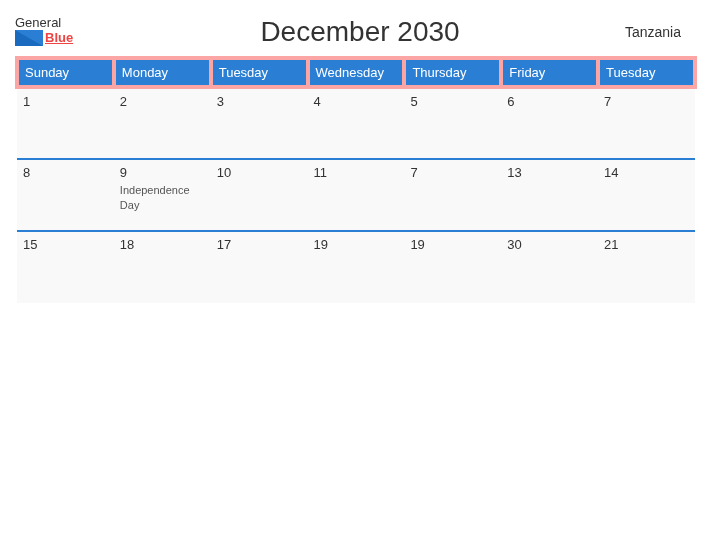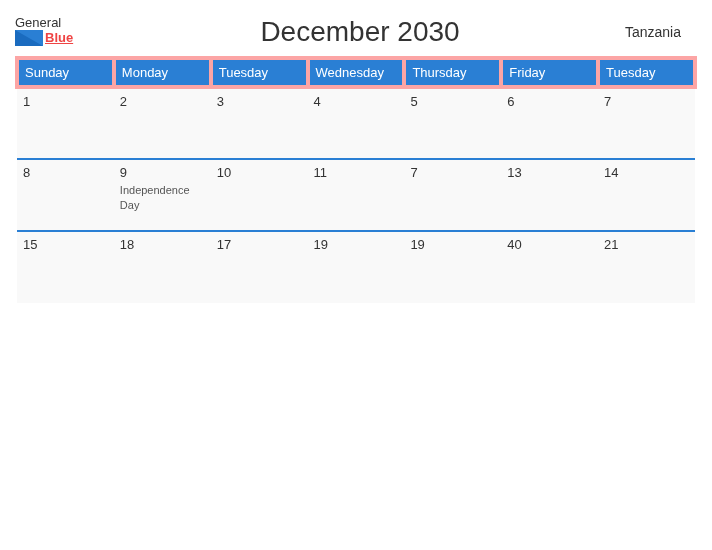--- a/index.html
+++ b/index.html
@@ -191,21 +191,21 @@
           <td>
             <span class="day-number">17</span>
           </td>
           <td>
             <span class="day-number">19</span>
           </td>
           <td>
             <span class="day-number">19</span>
           </td>
           <td>
-            <span class="day-number">40</span>
+            <span class="day-number">30</span>
           </td>
           <td>
             <span class="day-number">21</span>
           </td>
         </tr>
       </tbody>
   </table>
 </div>
 
 </body></html>

